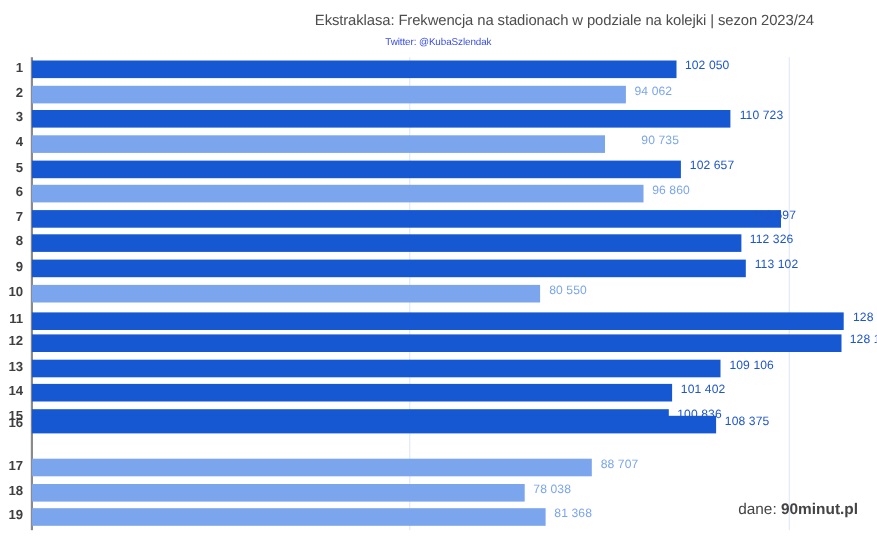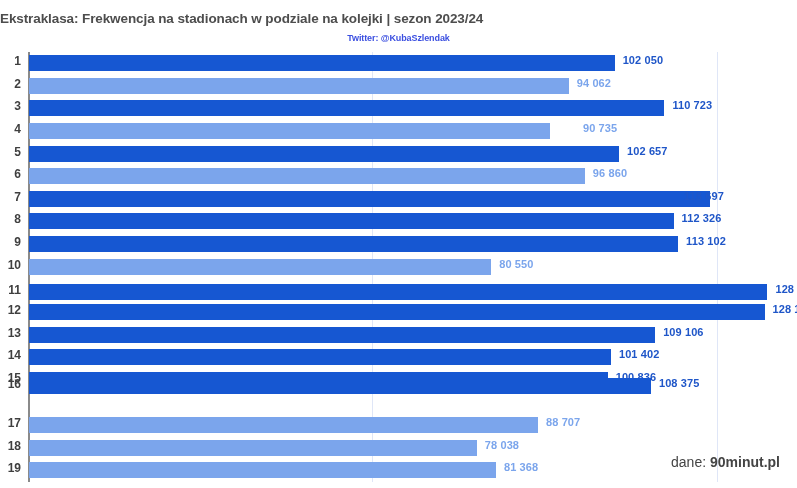--- a/index.html
+++ b/index.html
@@ -20,35 +20,35 @@
     width: 797px;
     height: 488px;
   }
 
   
   #chart-title {
     position: absolute;
     top: 11px;
     left: 0;
     width: 740px;
-    text-align: left;
+    text-align: right;
     font-size: 13.5px;
-    font-weight: bold;
+    font-weight: normal;
     color: #4d4d4d;
     letter-spacing: -0.1px;
     white-space: nowrap;
   }
   #chart-subtitle {
     position: absolute;
     top: 33px;
     left: 0;
     width: 797px;
     text-align: center;
     font-size: 9px;
-    font-weight: bold;
+    font-weight: normal;
     color: #3b4fe0;
     letter-spacing: -0.1px;
     white-space: nowrap;
   }
 
   
   #plot-area {
     position: absolute;
     left: 28px;
     top: 52px;
@@ -84,21 +84,21 @@
     top: 3px;
     height: 16px;
   }
   .bar.dark  { background: #1657d2; }
   .bar.light { background: #7ba5ec; }
 
   .bar-value {
     position: absolute;
     top: 2px;
     font-size: 11px;
-    font-weight: bold;
+    font-weight: normal;
     white-space: nowrap;
     letter-spacing: 0.1px;
   }
   .bar-value.dark  { color: #1f56c8; }
   .bar-value.light { color: #7ba5ec; }
 
   .y-label {
     position: absolute;
     right: 7px;
     top: 2px;

